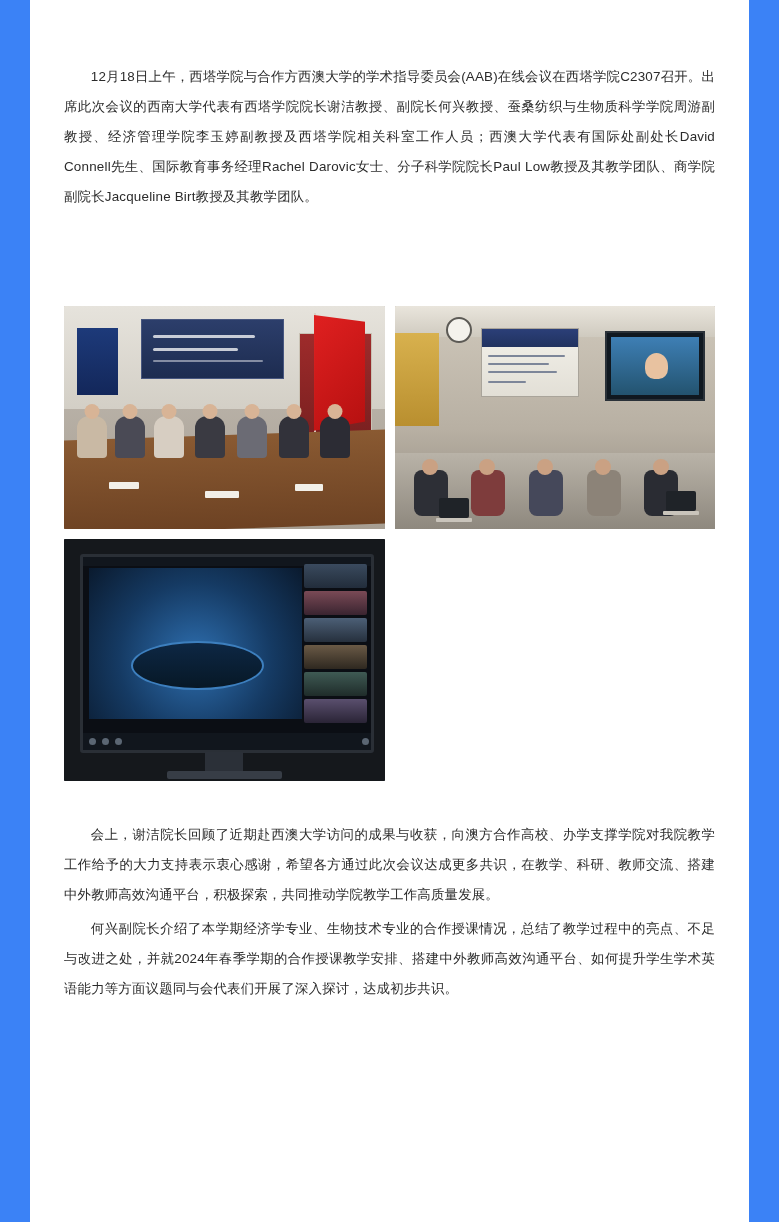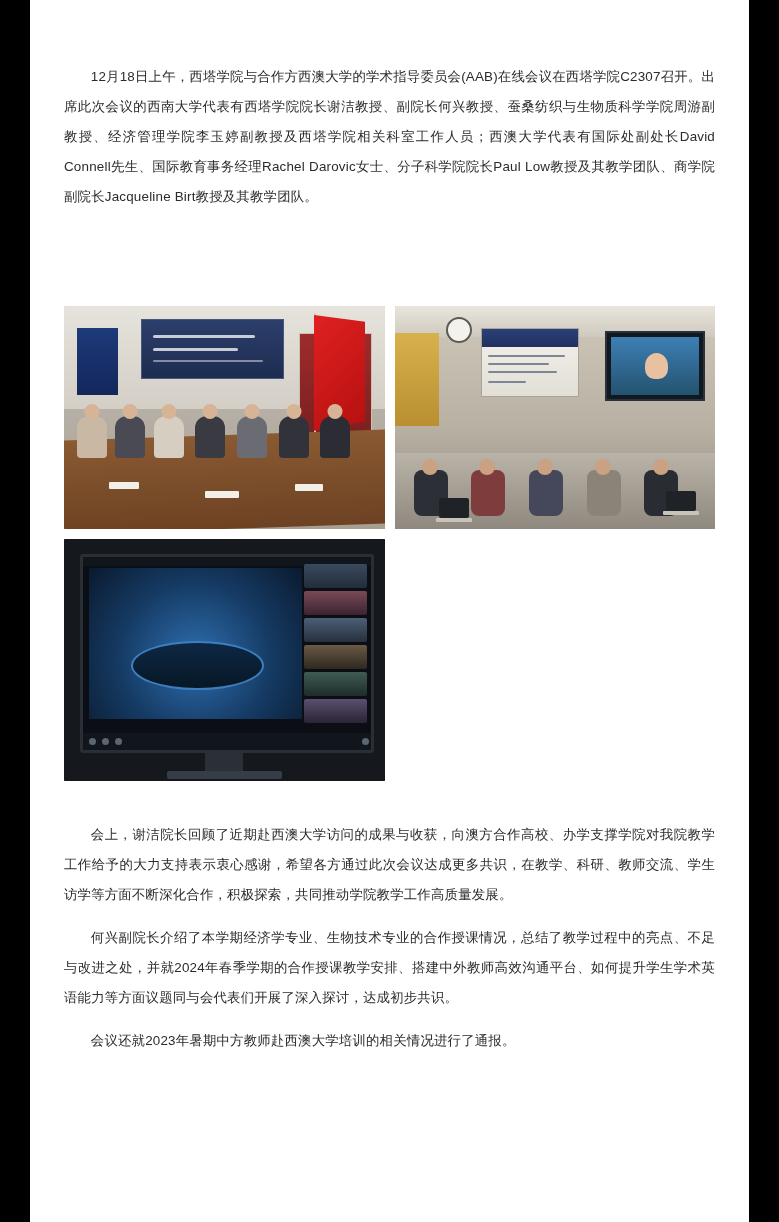--- a/index.html
+++ b/index.html
@@ -10,21 +10,21 @@
     width: 779px;
     height: 1222px;
     background: #eef1f5;
     font-family: "Liberation Sans", sans-serif;
     overflow: hidden;
   }
   .page {
     position: relative;
     width: 779px;
     height: 1222px;
-    background: #000000;
+    background: #3b82f6;
     box-sizing: border-box;
   }
   .sheet {
     position: absolute;
     left: 30px;
     top: 0;
     width: 719px;
     height: 1222px;
     background: #ffffff;
   }
@@ -43,21 +43,21 @@
   .para {
     margin: 0 0 0 0;
     color: #2b2b2b;
     font-size: 13.4px;
     line-height: 30px;
     text-align: justify;
     text-justify: inter-ideograph;
     letter-spacing: 0.2px;
   }
   .para + .para {
-    margin-top: 13px;
+    margin-top: 4px;
   }
   .indent {
     text-indent: 2em;
   }
   
   #top-text-block {
     left: 34px;
     top: 62px;
     width: 651px;
   }
@@ -516,20 +516,19 @@
               </div>
               <div class="p4-stand"></div>
               <div class="p4-base"></div>
             </div>
           </div>
 
         </div>
       </div>
 
       <div class="text-card" id="bottom-text-block">
-        <p class="para indent">会上，谢洁院长回顾了近期赴西澳大学访问的成果与收获，向澳方合作高校、办学支撑学院对我院教学工作给予的大力支持表示衷心感谢，希望各方通过此次会议达成更多共识，在教学、科研、教师交流、学生访学等方面不断深化合作，积极探索，共同推动学院教学工作高质量发展。</p>
+        <p class="para indent">会上，谢洁院长回顾了近期赴西澳大学访问的成果与收获，向澳方合作高校、办学支撑学院对我院教学工作给予的大力支持表示衷心感谢，希望各方通过此次会议达成更多共识，在教学、科研、教师交流、搭建中外教师高效沟通平台，积极探索，共同推动学院教学工作高质量发展。</p>
         <p class="para indent">何兴副院长介绍了本学期经济学专业、生物技术专业的合作授课情况，总结了教学过程中的亮点、不足与改进之处，并就2024年春季学期的合作授课教学安排、搭建中外教师高效沟通平台、如何提升学生学术英语能力等方面议题同与会代表们开展了深入探讨，达成初步共识。</p>
-        <p class="para indent">会议还就2023年暑期中方教师赴西澳大学培训的相关情况进行了通报。</p>
       </div>
 
     </div>
   </div>
 </div>
 
 </body></html>

